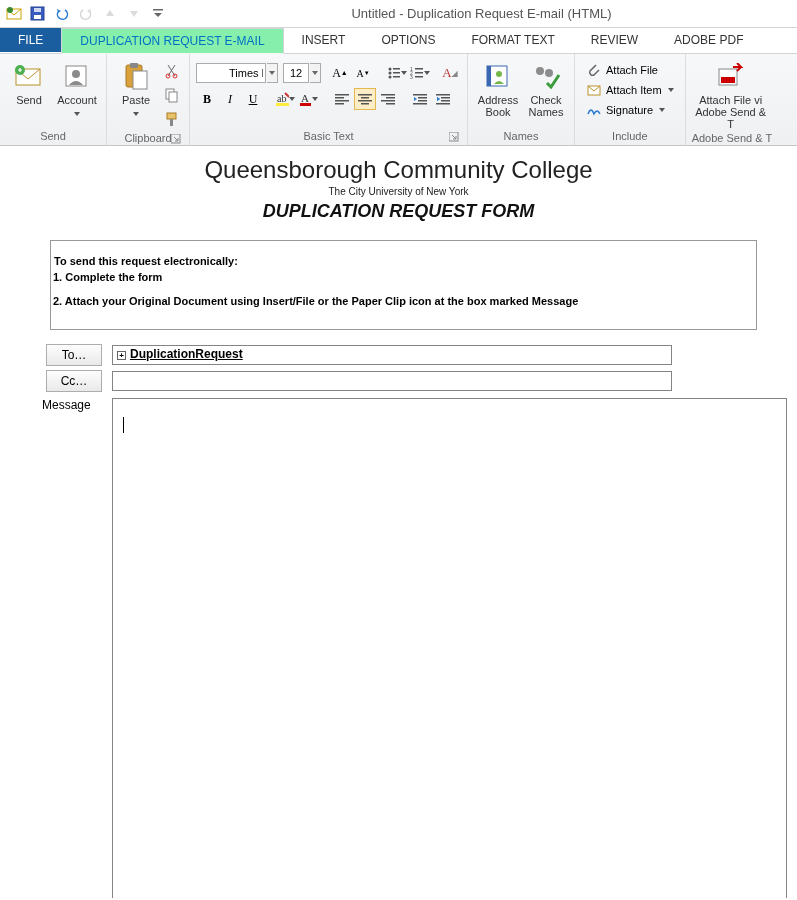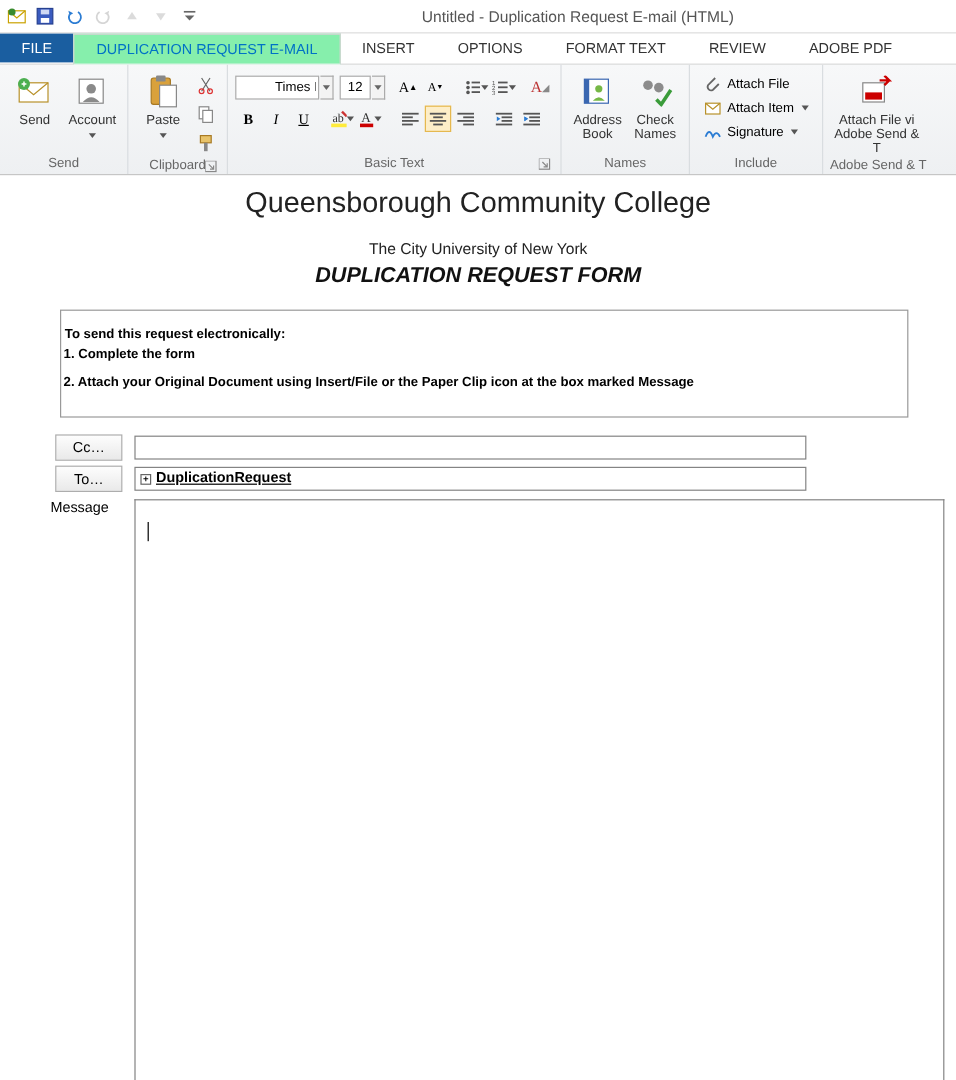--- a/index.html
+++ b/index.html
@@ -34,21 +34,21 @@
 .sizebox { width: 26px; text-align: center; }
 .dd { width: 11px; height: 20px; border: 1px solid #ababab; border-left: none; background: #f3f3f3; display: inline-flex; align-items: center; justify-content: center; }
 
 .row { display: flex; align-items: center; gap: 1px; }
 
 .incbtn { height: 20px; border: 1px solid transparent; padding: 0 4px; display: flex; align-items: center; gap: 4px; font-size: 11px; cursor: pointer; }
 
 .body-area { padding: 10px 0 0 0; }
 .doc-header { text-align: center; }
 .doc-title { font-family: Verdana, sans-serif; font-size: 24px; color: #222; }
-.doc-sub { font-family: Verdana, sans-serif; font-size: 13px; color: #222; margin-top: 16px; }
+.doc-sub { font-family: Verdana, sans-serif; font-size: 10px; color: #222; margin-top: 2px; }
 .doc-form { font-family: Verdana, sans-serif; font-size: 18px; font-weight: bold; font-style: italic; color: #111; margin-top: 4px; }
 
 .instructions { margin: 18px 40px 0 50px; border: 1px solid #999; padding: 14px 0 10px 0; font-size: 11px; }
 .instr-hdr { font-weight: bold; font-size: 11px; display: inline; padding-left: 3px; }
 .instr-list { display: inline-block; vertical-align: top; margin-left: 2px; }
 .instr-list div { margin: 4px 0 12px 0; font-weight: bold; }
 
 .fields { margin: 14px 40px 0 42px; }
 .frow { display: flex; align-items: center; margin-bottom: 4px; }
 .flabel { width: 60px; text-align: right; margin-right: 10px; font-size: 12px; }
@@ -393,26 +393,26 @@
   <div class="instructions">
     <span class="instr-hdr">To send this request electronically:</span>
     <div class="instr-list">
       <div>1. Complete the form</div>
       <div>2. Attach your Original Document using Insert/File or the Paper Clip icon at the box marked Message</div>
     </div>
   </div>
 
   <div class="fields">
     <div class="frow">
+      <div class="flabel btn">To…</div>
+      <div class="finput to"><span class="exp">+</span><span>DuplicationRequest</span></div>
+    </div>
+    <div class="frow">
       <div class="flabel btn">Cc…</div>
       <div class="finput"></div>
-    </div>
-    <div class="frow">
-      <div class="flabel btn">To…</div>
-      <div class="finput to"><span class="exp">+</span><span>DuplicationRequest</span></div>
     </div>
   </div>
 
   <div class="msg-area">
     <div class="msg-label">Message</div>
     <div class="msg-box"><span class="cursor"></span></div>
   </div>
 </div>
 
 </body></html>

